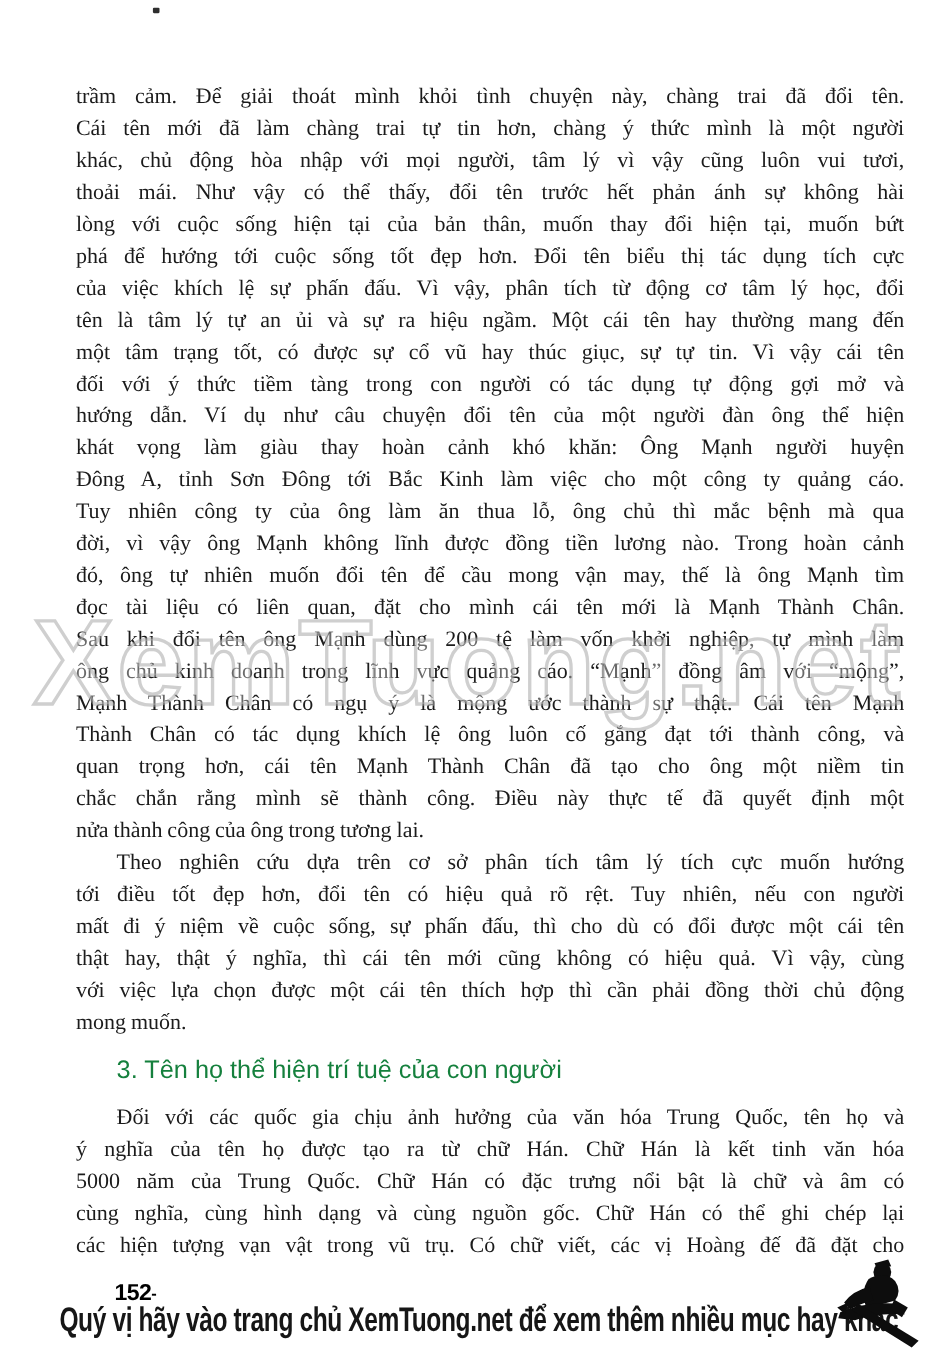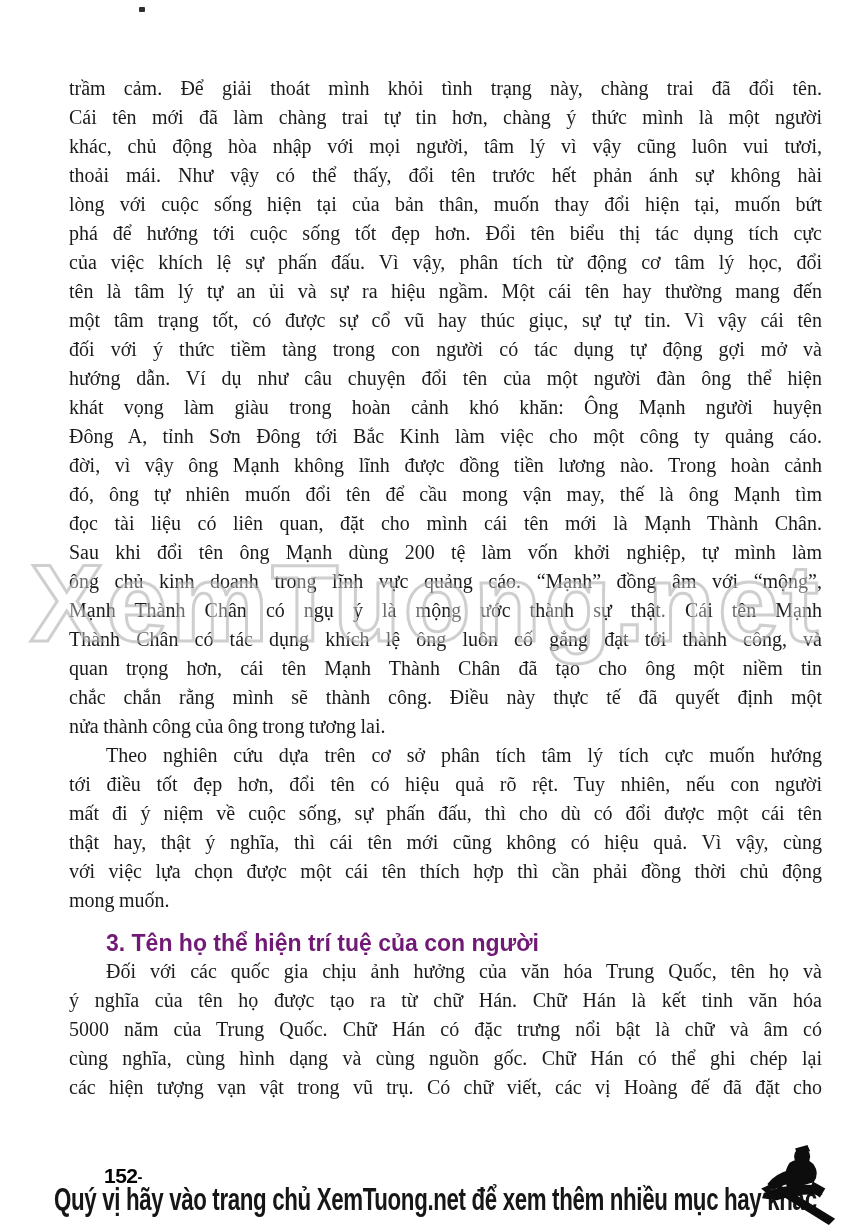--- a/index.html
+++ b/index.html
@@ -23,22 +23,22 @@
   }
   .line {
     font-size: 20px; line-height: 29px; height: 29px;
     text-align: justify; text-align-last: justify;
     word-spacing: -0.5px; white-space: normal;
   }
   .line.no-justify { text-align-last: left; }
   .line.indent { text-indent: 37px; }
   .heading {
     font-family: "Liberation Sans", sans-serif;
-    font-weight: 700; font-size: 23px; line-height: 28px;
-    color: #701a75; margin: 14px 0 0 37px;
+    font-weight: 400; font-size: 23px; line-height: 28px;
+    color: #15803d; margin: 14px 0 16px 37px;
   }
   .watermark {
     position: absolute; left: 30px; top: 548px;
     font-family: "Liberation Sans", sans-serif;
     font-weight: 700; font-size: 110px; line-height: 110px;
     letter-spacing: 3px; white-space: nowrap;
     color: rgba(255,255,255,0.35);
     -webkit-text-stroke: 3px rgba(168,168,168,0.55);
     z-index: 3; pointer-events: none;
   }
@@ -64,33 +64,34 @@
   }
 </style>
 </head>
 <body>
 
 <div class="page">
 
   <div class="speck"></div>
 
   <div class="text-block">
-      <div class="line">trầm cảm. Để giải thoát mình khỏi tình trạng này, chàng trai đã đổi tên.</div>
+      <div class="line">trầm cảm. Để giải thoát mình khỏi tình chuyện này, chàng trai đã đổi tên.</div>
       <div class="line">Cái tên mới đã làm chàng trai tự tin hơn, chàng ý thức mình là một người</div>
       <div class="line">khác, chủ động hòa nhập với mọi người, tâm lý vì vậy cũng luôn vui tươi,</div>
       <div class="line">thoải mái. Như vậy có thể thấy, đổi tên trước hết phản ánh sự không hài</div>
       <div class="line">lòng với cuộc sống hiện tại của bản thân, muốn thay đổi hiện tại, muốn bứt</div>
       <div class="line">phá để hướng tới cuộc sống tốt đẹp hơn. Đổi tên biểu thị tác dụng tích cực</div>
       <div class="line">của việc khích lệ sự phấn đấu. Vì vậy, phân tích từ động cơ tâm lý học, đổi</div>
       <div class="line">tên là tâm lý tự an ủi và sự ra hiệu ngầm. Một cái tên hay thường mang đến</div>
       <div class="line">một tâm trạng tốt, có được sự cổ vũ hay thúc giục, sự tự tin. Vì vậy cái tên</div>
       <div class="line">đối với ý thức tiềm tàng trong con người có tác dụng tự động gợi mở và</div>
       <div class="line">hướng dẫn. Ví dụ như câu chuyện đổi tên của một người đàn ông thể hiện</div>
-      <div class="line">khát vọng làm giàu trong hoàn cảnh khó khăn: Ông Mạnh người huyện</div>
+      <div class="line">khát vọng làm giàu thay hoàn cảnh khó khăn: Ông Mạnh người huyện</div>
       <div class="line">Đông A, tỉnh Sơn Đông tới Bắc Kinh làm việc cho một công ty quảng cáo.</div>
+      <div class="line">Tuy nhiên công ty của ông làm ăn thua lỗ, ông chủ thì mắc bệnh mà qua</div>
       <div class="line">đời, vì vậy ông Mạnh không lĩnh được đồng tiền lương nào. Trong hoàn cảnh</div>
       <div class="line">đó, ông tự nhiên muốn đổi tên để cầu mong vận may, thế là ông Mạnh tìm</div>
       <div class="line">đọc tài liệu có liên quan, đặt cho mình cái tên mới là Mạnh Thành Chân.</div>
       <div class="line">Sau khi đổi tên ông Mạnh dùng 200 tệ làm vốn khởi nghiệp, tự mình làm</div>
       <div class="line">ông chủ kinh doanh trong lĩnh vực quảng cáo. “Mạnh” đồng âm với “mộng”,</div>
       <div class="line">Mạnh Thành Chân có ngụ ý là mộng ước thành sự thật. Cái tên Mạnh</div>
       <div class="line">Thành Chân có tác dụng khích lệ ông luôn cố gắng đạt tới thành công, và</div>
       <div class="line">quan trọng hơn, cái tên Mạnh Thành Chân đã tạo cho ông một niềm tin</div>
       <div class="line">chắc chắn rằng mình sẽ thành công. Điều này thực tế đã quyết định một</div>
       <div class="line no-justify">nửa thành công của ông trong tương lai.</div>

